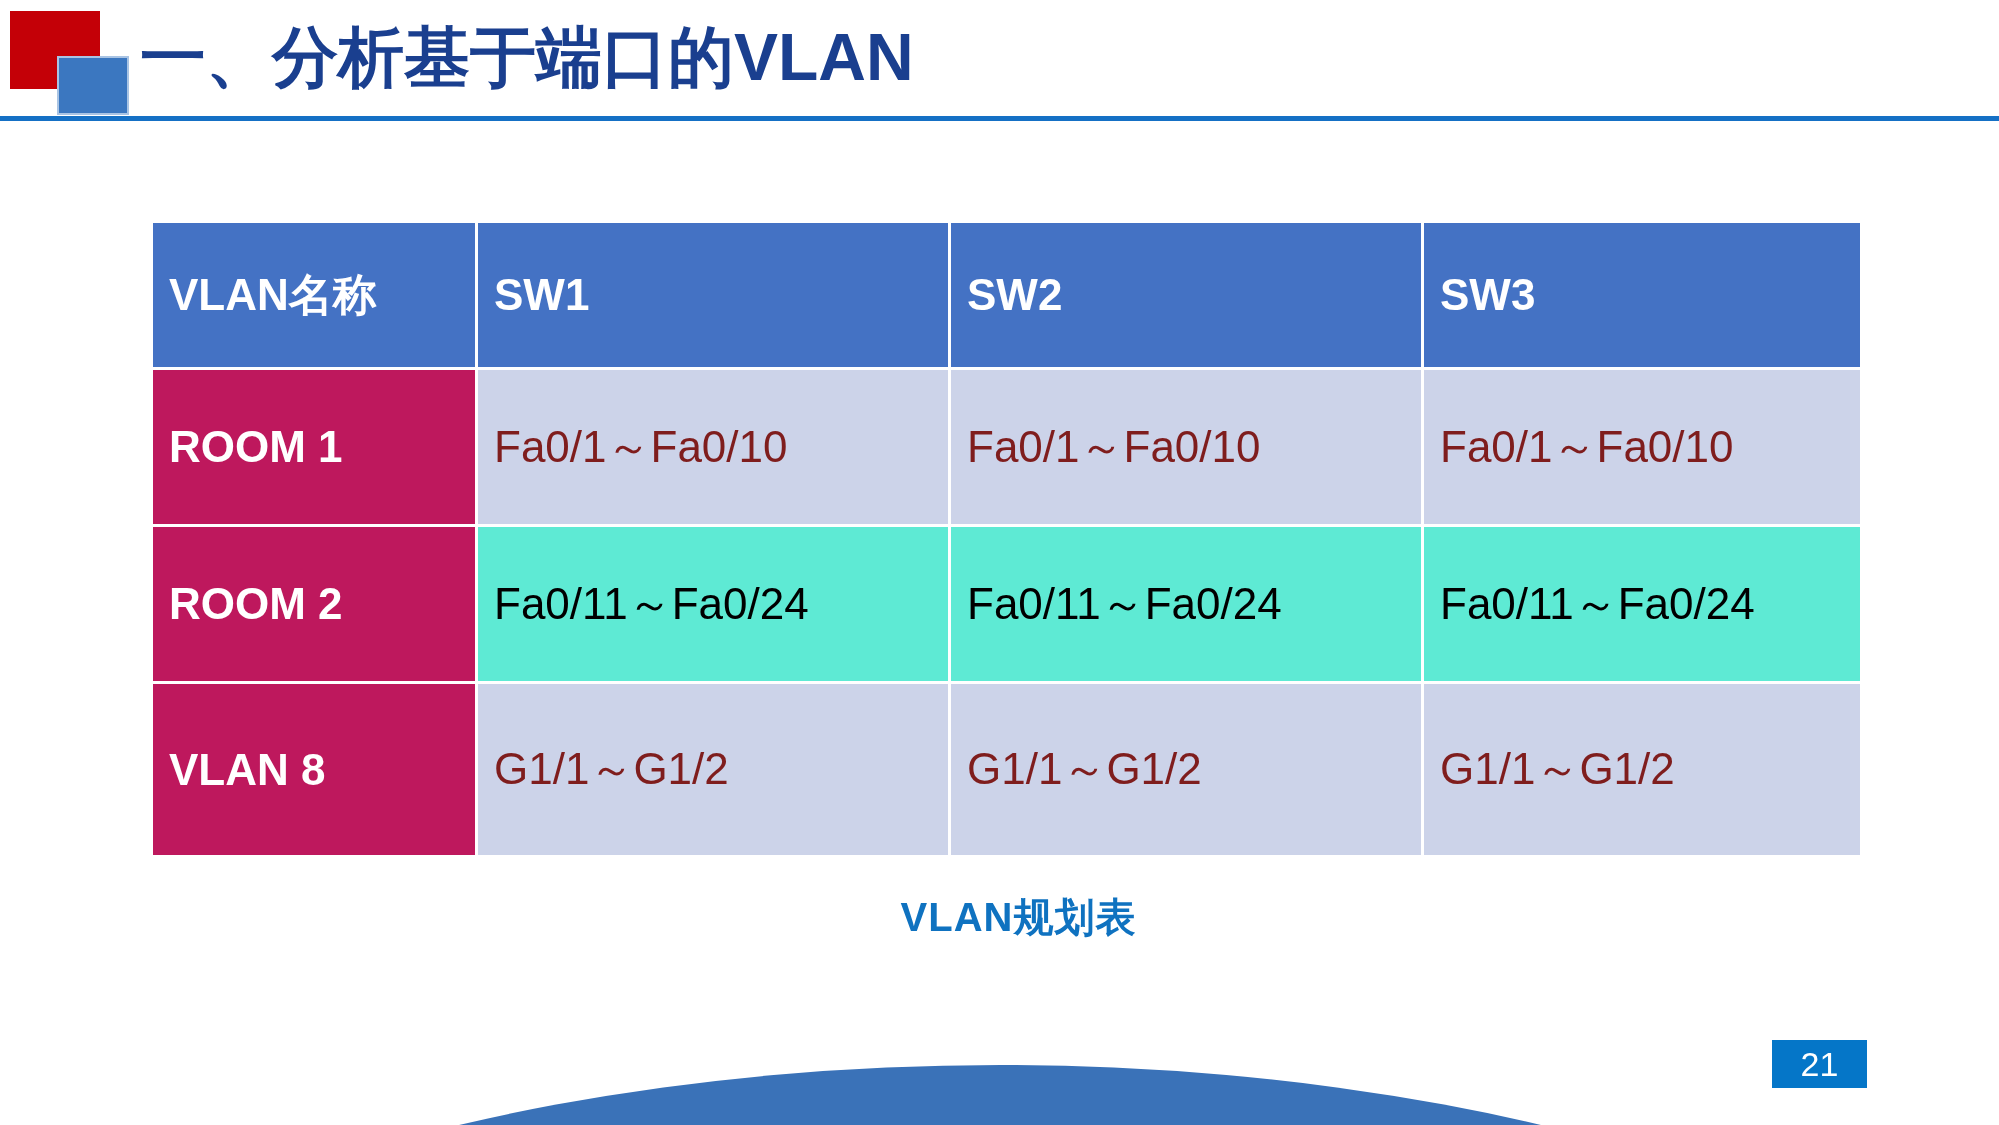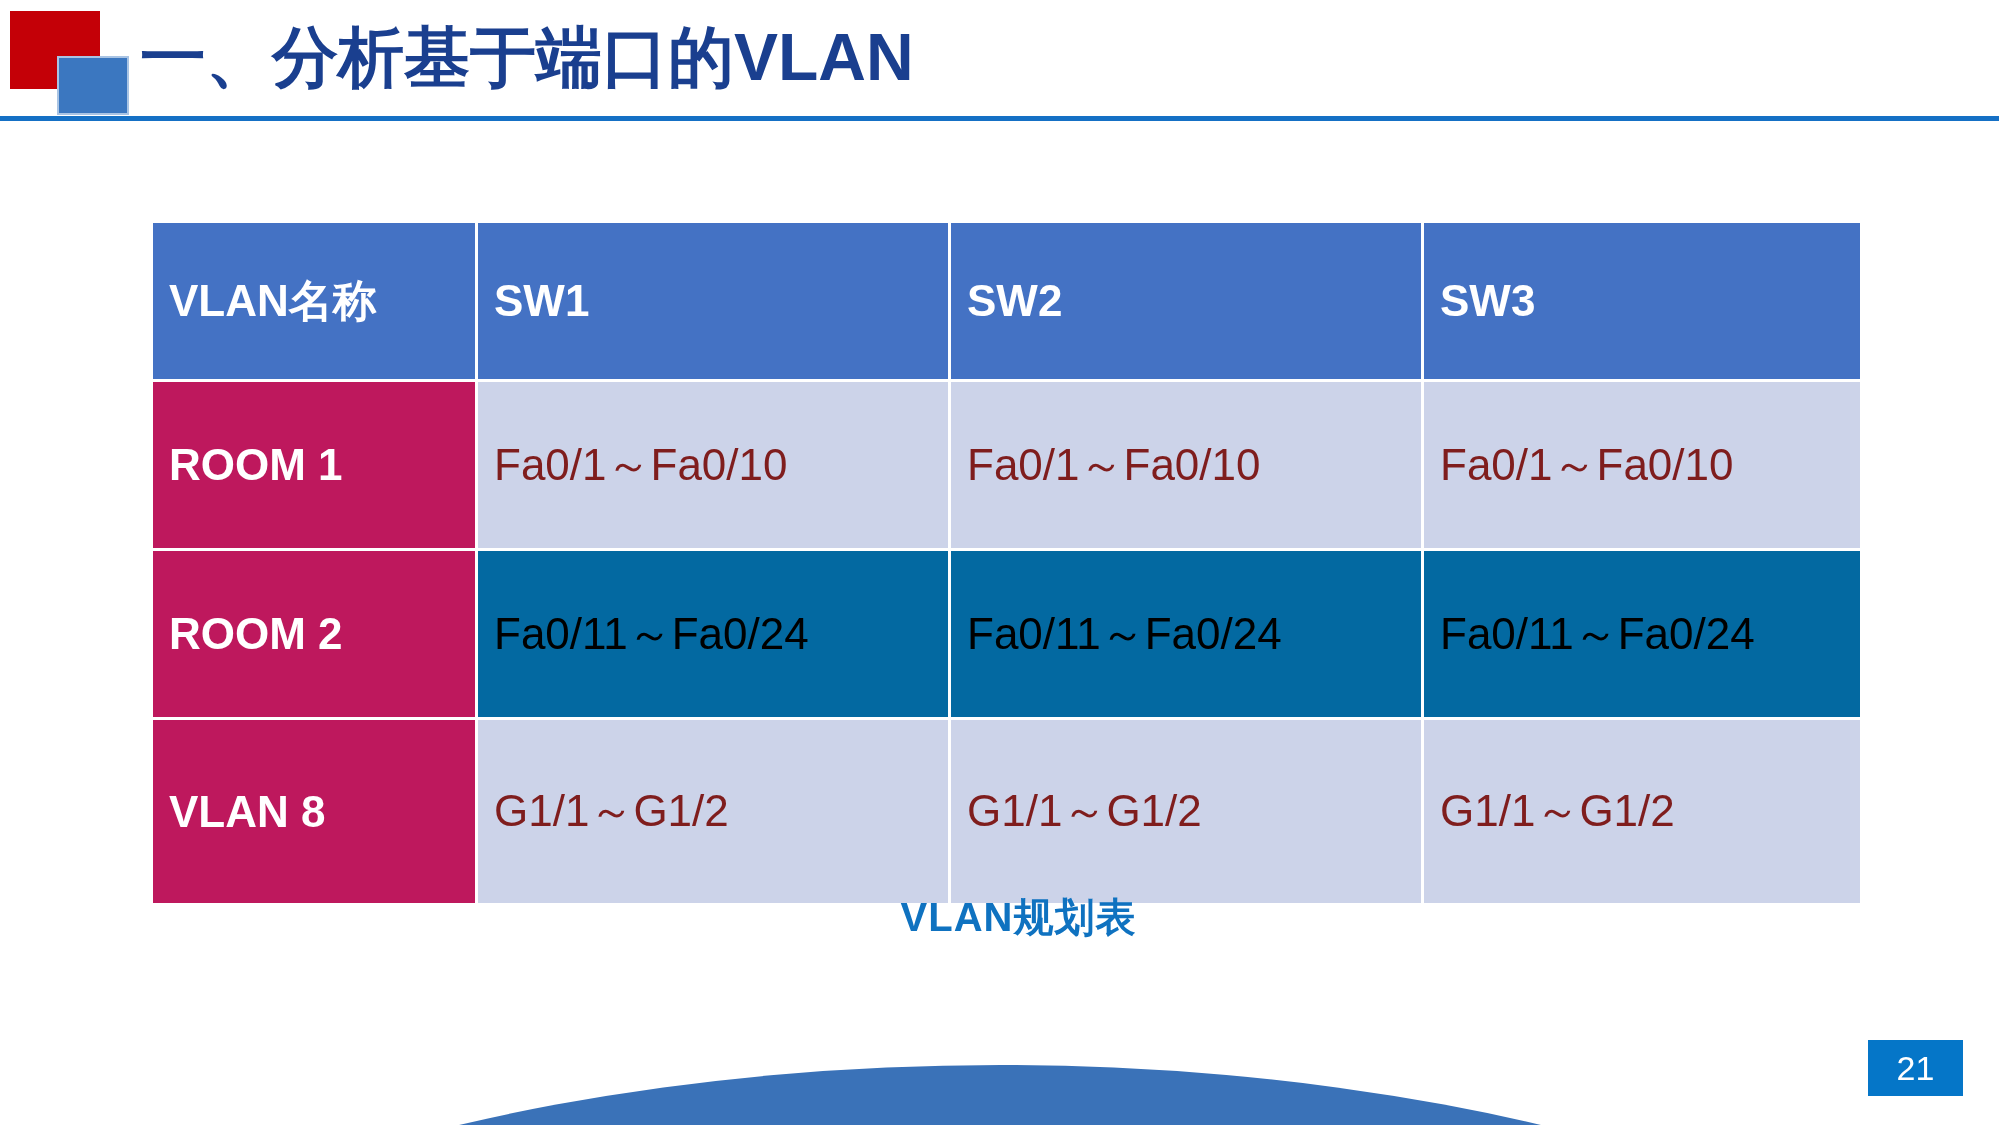--- a/index.html
+++ b/index.html
@@ -69,42 +69,42 @@
     border-spacing: 3px;
     table-layout: fixed;
   }
   .vlan-table col.c0 { width: 322px; }
   .vlan-table col.c1 { width: 470px; }
   .vlan-table col.c2 { width: 470px; }
   .vlan-table col.c3 { width: 436px; }
 
   .vlan-table th,
   .vlan-table td {
-    padding: 14px 16px;
+    padding: 8px 16px;
     margin: 0;
     vertical-align: middle;
     font-size: 44px;
     text-align: left;
     white-space: nowrap;
     overflow: hidden;
   }
   .vlan-table thead th {
     height: 128px;
     background: #4472c4;
     color: #ffffff;
     font-weight: bold;
   }
   .vlan-table tbody th.rowhead {
     height: 138px;
     background: #be185d;
     color: #ffffff;
     font-weight: bold;
   }
   .vlan-table tbody tr.shade-a td { background: #ccd3e9; color: #7f1d1d; font-weight: normal; }
-  .vlan-table tbody tr.shade-b td { background: #0369a1; color: #000000; font-weight: normal; }
+  .vlan-table tbody tr.shade-b td { background: #5eead4; color: #000000; font-weight: normal; }
   .vlan-table tbody tr.tall th.rowhead,
   .vlan-table tbody tr.tall td { height: 155px; }
 
   
   .caption {
     position: absolute;
     left: 0;
     top: 890px;
     width: 1999px;
     text-align: center;
@@ -125,24 +125,24 @@
     bottom: -460px;
     width: 2320px;
     height: 520px;
     background: #3a72b8;
     border-radius: 50% 50% 0 0 / 100% 100% 0 0;
   }
 
   
   .page-badge {
     position: absolute;
-    left: 1868px;
+    left: 1772px;
     top: 1040px;
     width: 95px;
-    height: 56px;
+    height: 48px;
     background: #0576c8;
     color: #ffffff;
     font-size: 34px;
     display: flex;
     align-items: center;
     justify-content: center;
   }
 </style>
 </head>
 <body>

